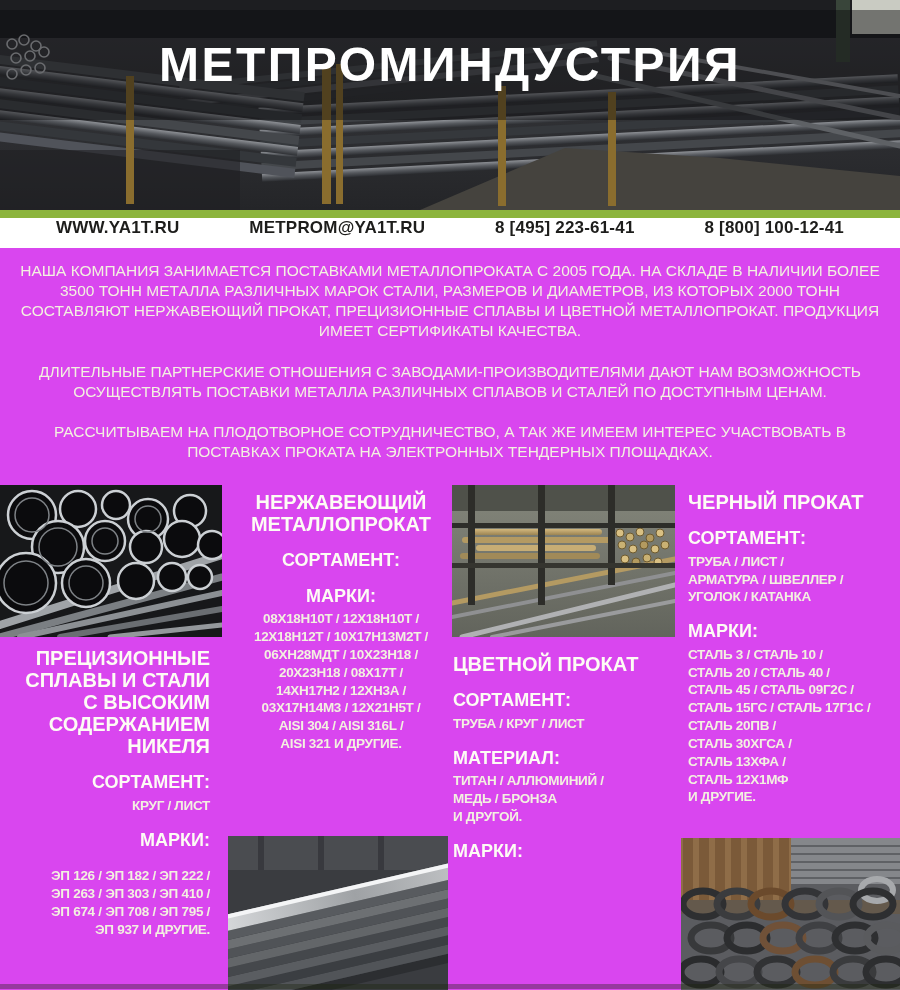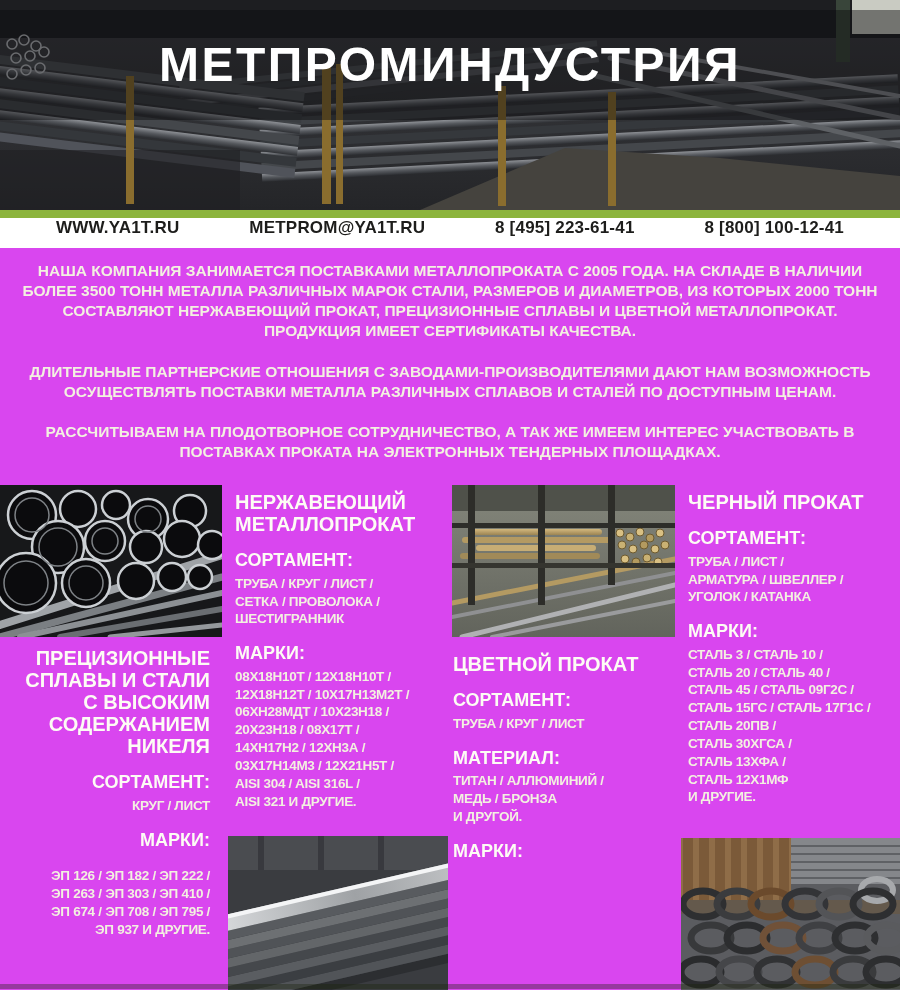--- a/index.html
+++ b/index.html
@@ -21,39 +21,39 @@
     letter-spacing:2.5px; line-height:1; white-space:nowrap; }
 
   
   .top-stripe { position:absolute; left:0; top:210px; width:900px; height:8px; background:#8cb43d; }
   .contactbar { position:absolute; left:0; top:218px; width:900px; height:30px; background:#ffffff;
     display:flex; align-items:flex-start; justify-content:space-between; padding:0 56px;
     font-weight:bold; font-size:17px; color:#1d1d1b; letter-spacing:.2px; }
 
   
   .intro { position:absolute; left:0; top:248px; width:900px; height:237px;
-    padding:13px 14px 0; text-align:center; color:#f3f1e0; font-weight:bold;
+    padding:13px 14px 0; text-align:center; color:#f3f1e0; font-weight:normal;
     font-size:15.5px; line-height:1.3; }
   .intro p { margin:0 auto 20px; max-width:872px; }
 
   
   .photo { position:absolute; overflow:hidden; }
   .photo svg { display:block; width:100%; height:100%; }
 
   .colcell { position:absolute; color:#f3f1e0; font-weight:bold; }
   .c-title { font-size:20px; line-height:1.1; color:#fdfcf4; white-space:pre-line; margin:0; }
   .c-label { font-size:18px; line-height:1.15; color:#fdfcf4; margin:0; }
   .c-text  { font-size:13.5px; line-height:1.32; white-space:pre-line; letter-spacing:-0.3px; margin:0; }
   .mt-sec  { margin-top:15px; }
   .mt-val  { margin-top:4px; }
   .mt-blk  { margin-top:17px; }
 
   .cell1-photo { left:0;   top:485px; width:222px; height:152px; }
   .cell1-text  { left:0;   top:647px; width:210px; text-align:right; padding-left:8px; }
-  .cell2-text  { left:235px; top:491px; width:212px; text-align:left; }
+  .cell2-text  { left:235px; top:491px; width:212px; text-align:center; }
   .cell2-photo { left:228px; top:836px; width:220px; height:154px; }
   .cell3-photo { left:452px; top:485px; width:223px; height:152px; }
   .cell3-text  { left:453px; top:653px; width:212px; text-align:left; }
   .cell4-text  { left:688px; top:491px; width:206px; text-align:left; }
   .cell4-photo { left:681px; top:838px; width:219px; height:152px; }
 </style>
 </head>
 <body>
 
 <div id="page">
@@ -194,23 +194,20 @@
     <p class="c-text mt-blk">ЭП 126 / ЭП 182 / ЭП 222 /
 ЭП 263 / ЭП 303 / ЭП 410 /
 ЭП 674 / ЭП 708 / ЭП 795 /
 ЭП 937 И ДРУГИЕ.</p>
   </div>
 
   <div class="colcell cell2-text">
     <h2 class="c-title">НЕРЖАВЕЮЩИЙ
 МЕТАЛЛОПРОКАТ</h2>
     <p class="c-label mt-sec">СОРТАМЕНТ:</p>
-    <p class="c-text mt-val">ТРУБА / КРУГ / ЛИСТ /
-СЕТКА / ПРОВОЛОКА /
-ШЕСТИГРАННИК</p>
     <p class="c-label mt-sec">МАРКИ:</p>
     <p class="c-text mt-val">08Х18Н10Т / 12Х18Н10Т /
 12Х18Н12Т / 10Х17Н13М2Т /
 06ХН28МДТ / 10Х23Н18 /
 20Х23Н18 / 08Х17Т /
 14ХН17Н2 / 12ХН3А /
 03Х17Н14М3 / 12Х21Н5Т /
 AISI 304 / AISI 316L /
 AISI 321 И ДРУГИЕ.</p>
   </div>

